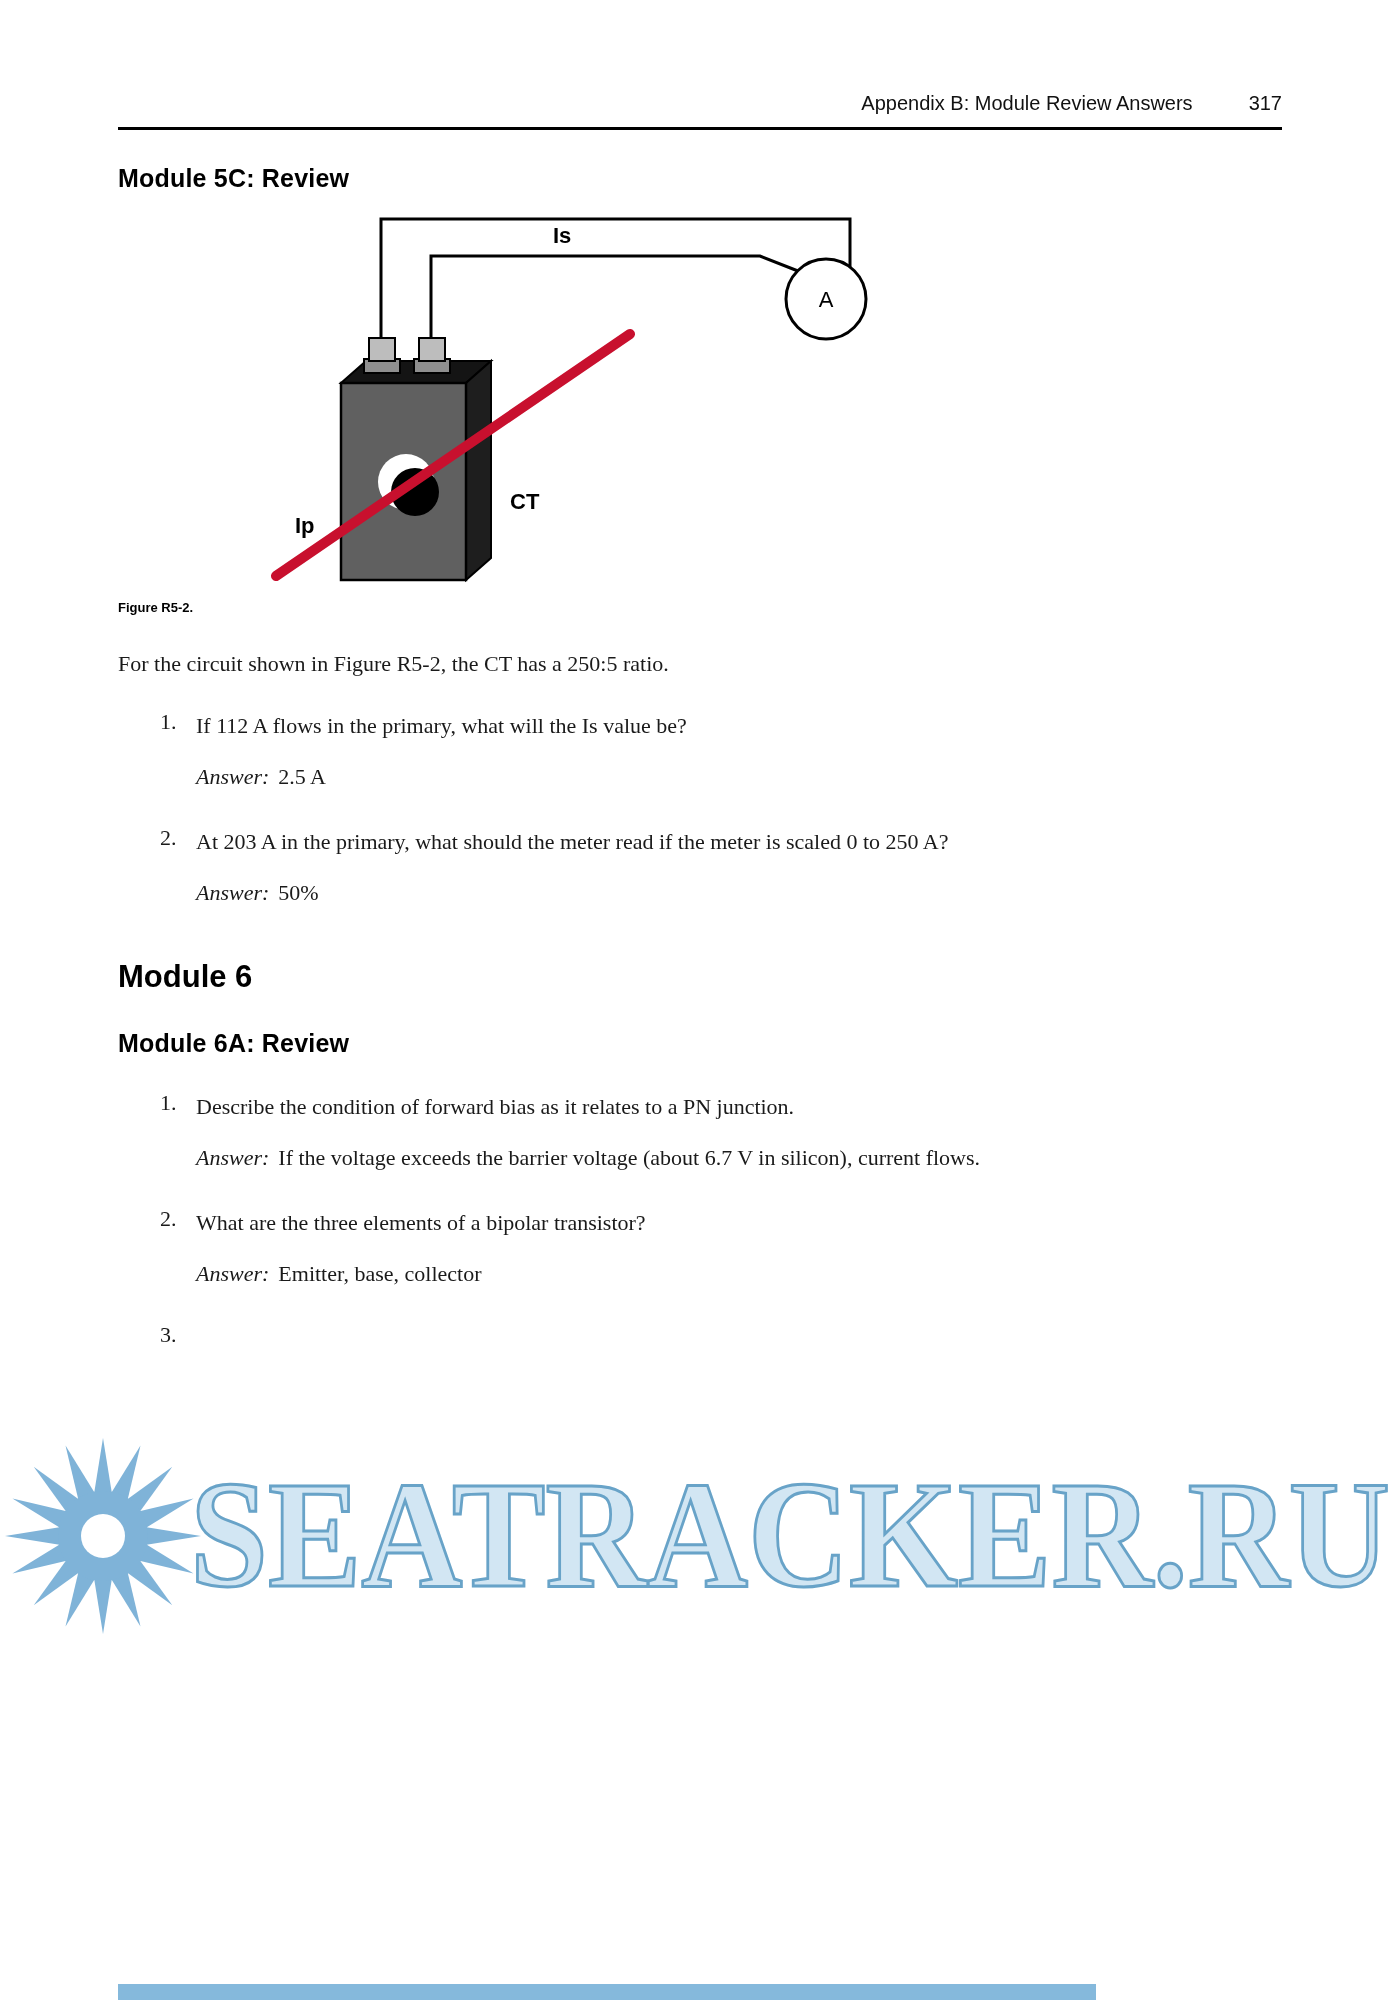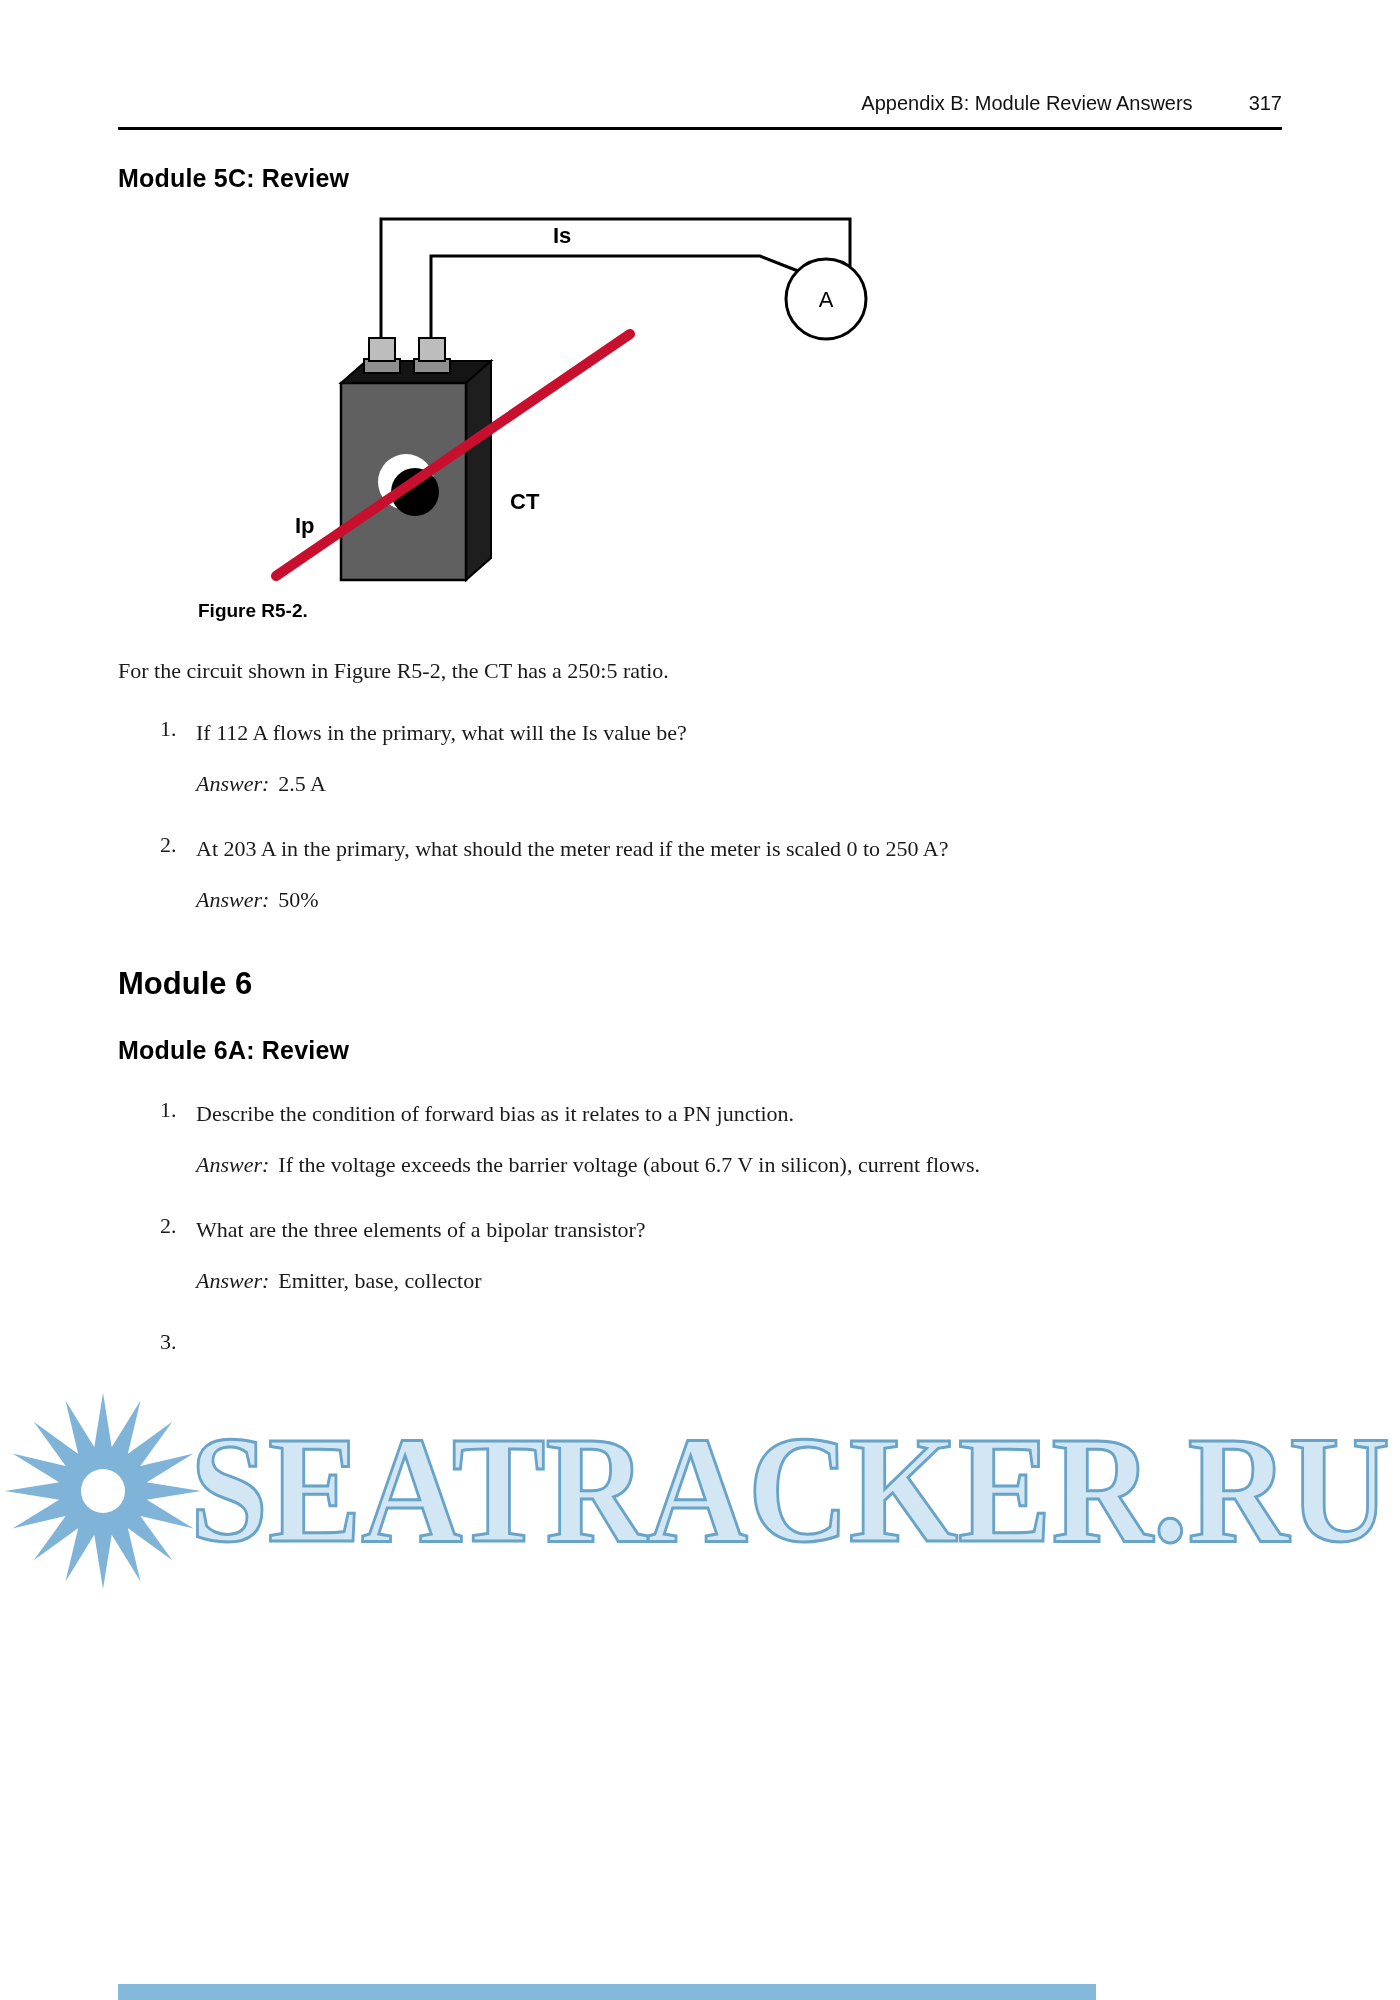--- a/index.html
+++ b/index.html
@@ -24,34 +24,34 @@
   }
   h1.module {
     font-family:"Liberation Sans", sans-serif; font-weight:bold;
     font-size:31px; color:#000; margin-top:50px;
   }
 
   .figure { margin-top:18px; }
   .figure svg { display:block; margin-left:30px; }
   .caption {
     font-family:"Liberation Sans", sans-serif; font-weight:bold;
-    font-size:19px; margin-left:80px; margin-top:4px; color:#000;
+    font-size:13px; margin-top:4px; color:#000;
   }
 
   .intro { font-size:22px; margin-top:36px; }
 
   .qlist { margin-top:10px; }
   .q-item { display:flex; margin-top:32px; margin-left:42px; }
   .q-num { width:36px; font-size:22px; flex:0 0 36px; }
   .q-body { max-width:830px; }
   .q-text { font-size:22px; line-height:1.5; }
   .q-answer { font-size:22px; line-height:1.5; margin-top:18px; }
   .q-answer em { font-style:italic; margin-right:9px; }
 
-  .watermark { position:absolute; left:0; top:1383px; width:1107px; height:212px; }
+  .watermark { position:absolute; left:0; top:1428px; width:1107px; height:212px; }
   .bottom-bar { position:absolute; left:118px; top:1984px; width:978px; height:16px; background:#85b9dc; }
 
   svg text { font-family:"Liberation Sans", sans-serif; }
   .wm-text { font-family:"Liberation Serif", serif; font-weight:bold; }
 </style>
 </head>
 <body>
 
 <div class="page">
   <div class="content">

